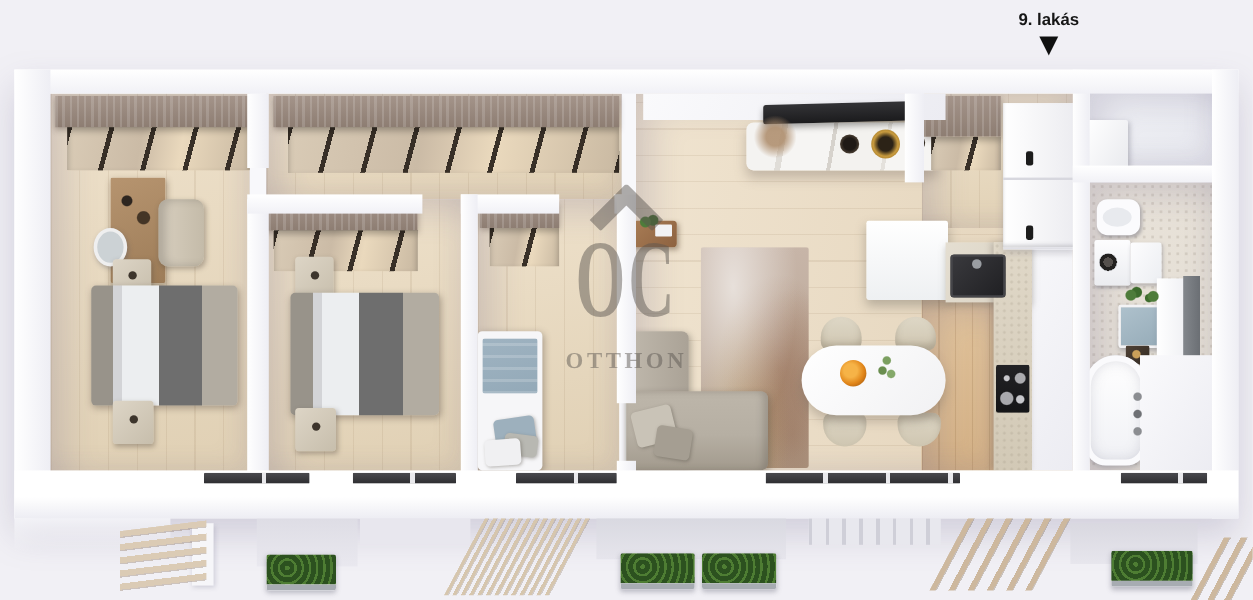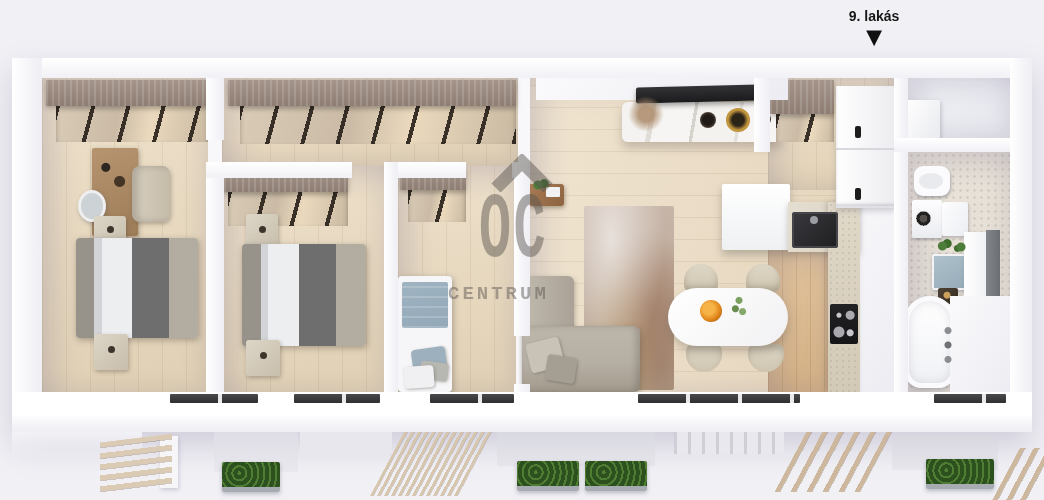--- a/index.html
+++ b/index.html
@@ -32,21 +32,21 @@
   .slat-v{transform:skewX(-28deg);z-index:2;}
   .chair-dining{background:linear-gradient(180deg,#ded7c6,#cfc6b1);z-index:3;box-shadow:0 2px 4px rgba(100,90,75,.4);}
   .pillow{border-radius:4px;z-index:4;box-shadow:1px 1px 3px rgba(80,75,65,.4);}
   .toilet{background:#fbfbfd;border-radius:9px;z-index:3;box-shadow:1px 2px 3px rgba(90,90,105,.4);}
   .toilet:after{content:"";position:absolute;left:5px;top:7px;width:24px;height:16px;border-radius:50%;background:#e8eaee;}
   .washer{background:linear-gradient(180deg,#fdfdfe,#ebecf0);border-radius:2px;z-index:3;box-shadow:1px 2px 3px rgba(90,90,105,.4);}
   .washer:after{content:"";position:absolute;left:4px;top:11px;width:15px;height:15px;border-radius:50%;background:radial-gradient(circle,#55504c 0 4px,#23211f 4px 7px,#8d8f93 7px);}
   .tub{background:linear-gradient(180deg,#ffffff,#f0f1f5);border-radius:26px 26px 18px 18px;z-index:3;box-shadow:inset 0 0 0 5px #fafafc,inset 0 0 14px rgba(120,120,140,.45),1px 2px 4px rgba(90,90,110,.3);}
   .tub-faucet{z-index:4;background:radial-gradient(circle at 50% 12%,#8b8d91 0 3px,transparent 4px),radial-gradient(circle at 50% 50%,#6f7175 0 3px,transparent 4px),radial-gradient(circle at 50% 88%,#8b8d91 0 3px,transparent 4px);}
   
-  .wm{z-index:40;color:var(--c-watermark,#5b5651);opacity:.48;text-align:left;font-family:Liberation Mono, monospace;}
+  .wm{z-index:40;color:var(--c-watermark,#5b5651);opacity:.48;text-align:center;font-family:Liberation Serif, serif;}
   .wm-oc{font-weight:bold;font-size:92px;line-height:.88;letter-spacing:4px;transform:scaleX(.58);transform-origin:center top;}
   .wm-sub{font-weight:bold;font-size:19px;letter-spacing:3px;}
   
   .unit-label{z-index:50;font-weight:bold;font-size:14px;color:var(--c-label,#161616);text-align:center;}
   .unit-marker{z-index:50;font-size:27px;color:#101010;text-align:center;line-height:1;}
 </style>
 </head>
 <body>
 
 <div class="stage">
@@ -190,16 +190,16 @@
   <div class="abs planter" style="left:222px;top:462px;width:58px;height:25px;"></div>
   <div class="abs planter" style="left:517px;top:461px;width:62px;height:25px;"></div>
   <div class="abs planter" style="left:585px;top:461px;width:62px;height:25px;"></div>
   <div class="abs planter" style="left:926px;top:459px;width:68px;height:25px;"></div>
 
   <div class="abs wm" style="left:448px;top:154px;width:148px;">
     <svg width="64" height="38" viewBox="0 0 64 38" style="display:block;margin:0 auto;">
       <path d="M6 34 L32 8 L58 34" fill="none" stroke="currentColor" stroke-width="13"></path>
     </svg>
     <div class="wm-oc">OC</div>
-    <div class="wm-sub" style="margin-top:10px;">CENTRUM</div>
+    <div class="wm-sub" style="margin-top:18px;">OTTHON</div>
   </div>
 
 </div>
 
 </body></html>

